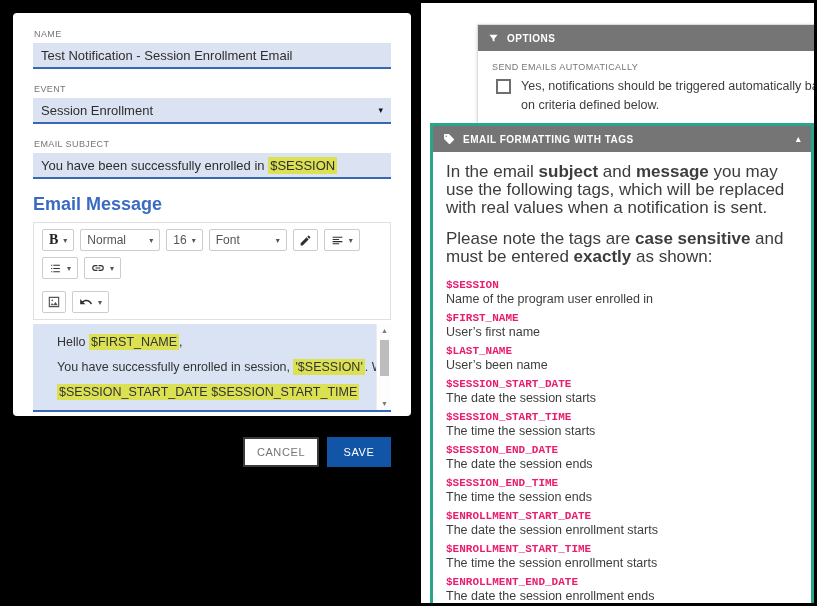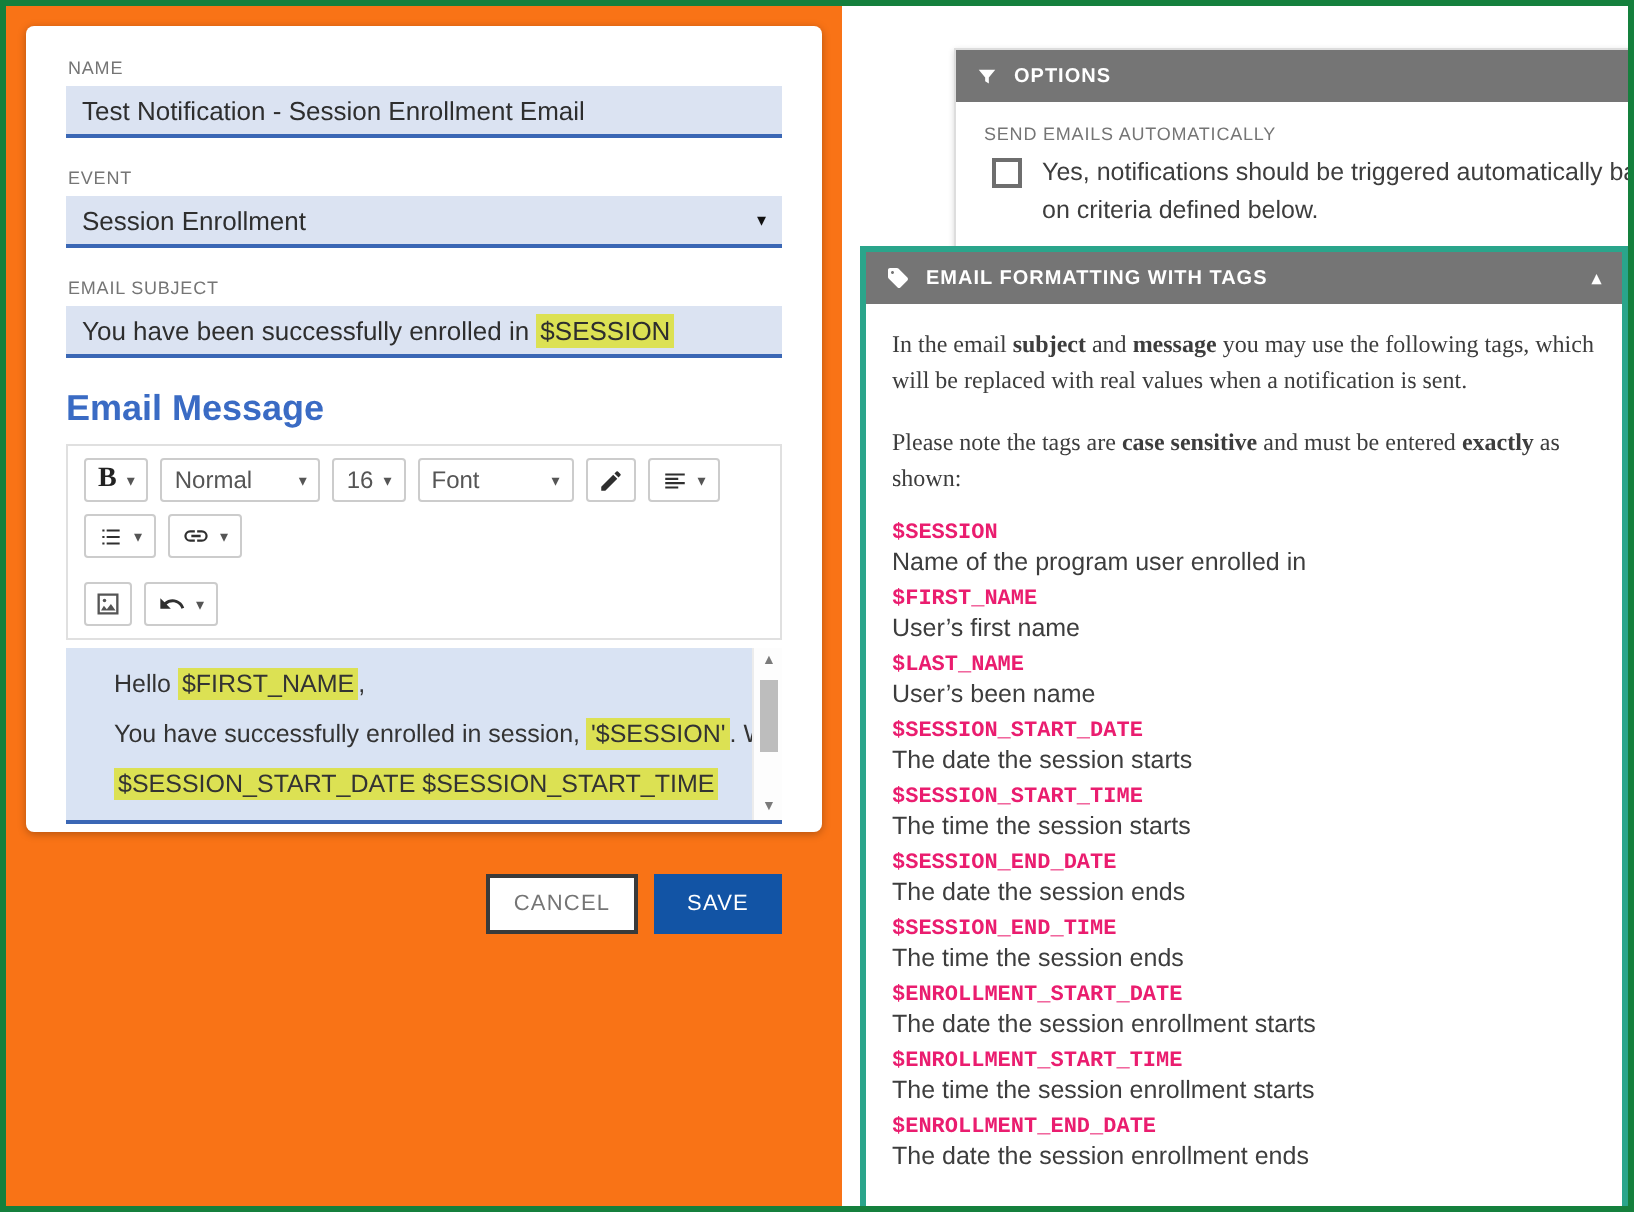--- a/index.html
+++ b/index.html
@@ -1,18 +1,18 @@
 <!DOCTYPE html>
 <html><head>
 <meta charset="utf-8">
 <style>
   * { margin:0; padding:0; box-sizing:border-box; }
   body { font-family:"Liberation Sans", sans-serif; background:#fff; }
-  .canvas { position:relative; width:817px; height:606px; border:3px solid #15803d;
-            background:#f97316; overflow:hidden; }
+  .canvas { position:relative; width:817px; height:606px; border:3px solid #000000;
+            background:#000000; overflow:hidden; }
   .right-bg { position:absolute; left:418px; top:0; right:0; bottom:0; background:#fff; }
 
   
   .form-card { position:absolute; left:10px; top:10px; width:398px; height:403px;
                background:#fff; border-radius:4px; box-shadow:0 1px 4px rgba(0,0,0,.28);
                padding:16px 20px; }
   .f-label { font-size:9px; color:#757575; letter-spacing:.4px; margin:0 0 4px 1px; }
   .field { height:26px; background:#dbe3f2; border-bottom:2px solid #3a67b5;
            font-size:13px; color:#2e2e2e; display:flex; align-items:center;
            padding:0 8px; width:100%; }
@@ -63,21 +63,21 @@
   .options-body { padding:11px 14px 0; }
   .small-label { font-size:9px; color:#757575; letter-spacing:.4px; }
   .cb-row { display:flex; gap:10px; margin-top:5px; padding-left:4px; }
   .checkbox { width:15px; height:15px; border:2px solid #6e6e6e; background:#fff;
               flex:none; margin-top:2px; cursor:pointer; }
   .cb-text { font-size:12.5px; color:#3d3d3d; line-height:1.5; max-width:322px; }
 
   .tags-card { position:absolute; left:427px; top:120px; width:384px; height:483px;
                background:#fff; border:3px solid #2aa58b; overflow:hidden; }
   .tags-body { padding:11px 13px; }
-  .tags-body p.intro { font-size:12px; color:#3d3d3d; line-height:18px; margin:0 0 13px;font-family:Liberation Serif, serif; }
+  .tags-body p.intro { font-size:17px; color:#3d3d3d; line-height:18px; margin:0 0 13px; }
   .tag-entry { margin-bottom:5px; }
   .tag-name { font-family:"Liberation Mono", monospace; font-weight:bold; font-size:11px;
               color:#ea1d6f; line-height:13px; }
   .tag-desc { font-size:12.5px; color:#3d3d3d; line-height:15px; }
 </style>
 </head>
 <body>
 
 <div class="canvas">
   <div class="right-bg"></div>

